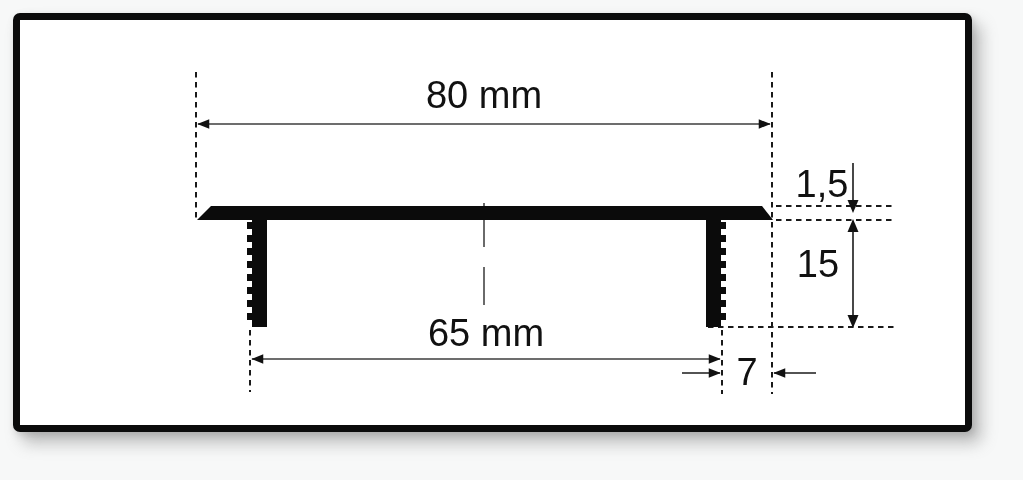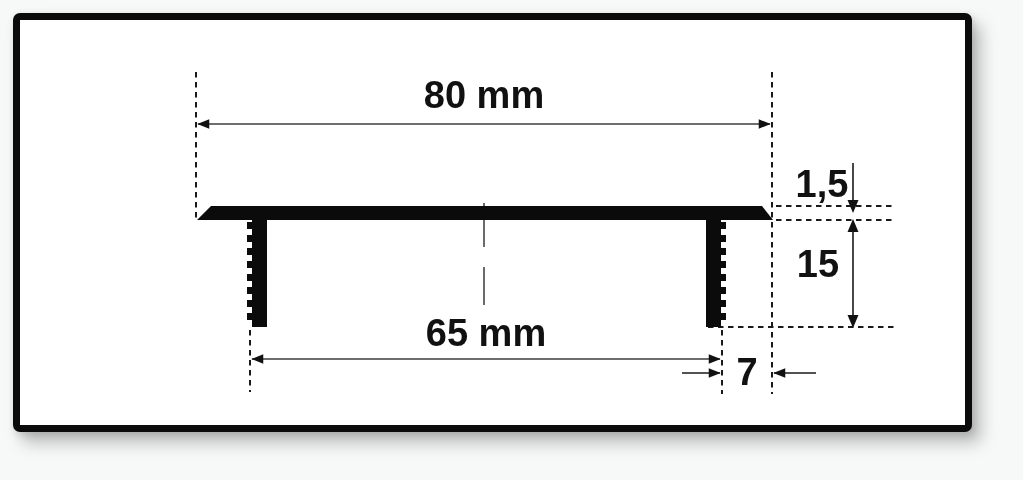--- a/index.html
+++ b/index.html
@@ -8,21 +8,20 @@
     width: 1023px;
     height: 480px;
     background: #f7f8f8;
     overflow: hidden;
     font-family: "Liberation Sans", sans-serif;
   }
   .stage {
     position: relative;
     width: 1023px;
     height: 461px;
-    font-weight: bold;
   }
   .frame {
     position: absolute;
     left: 13px;
     top: 13px;
     width: 959px;
     height: 419px;
     box-sizing: border-box;
     background: #ffffff;
     border: 7px solid #0b0b0b;

